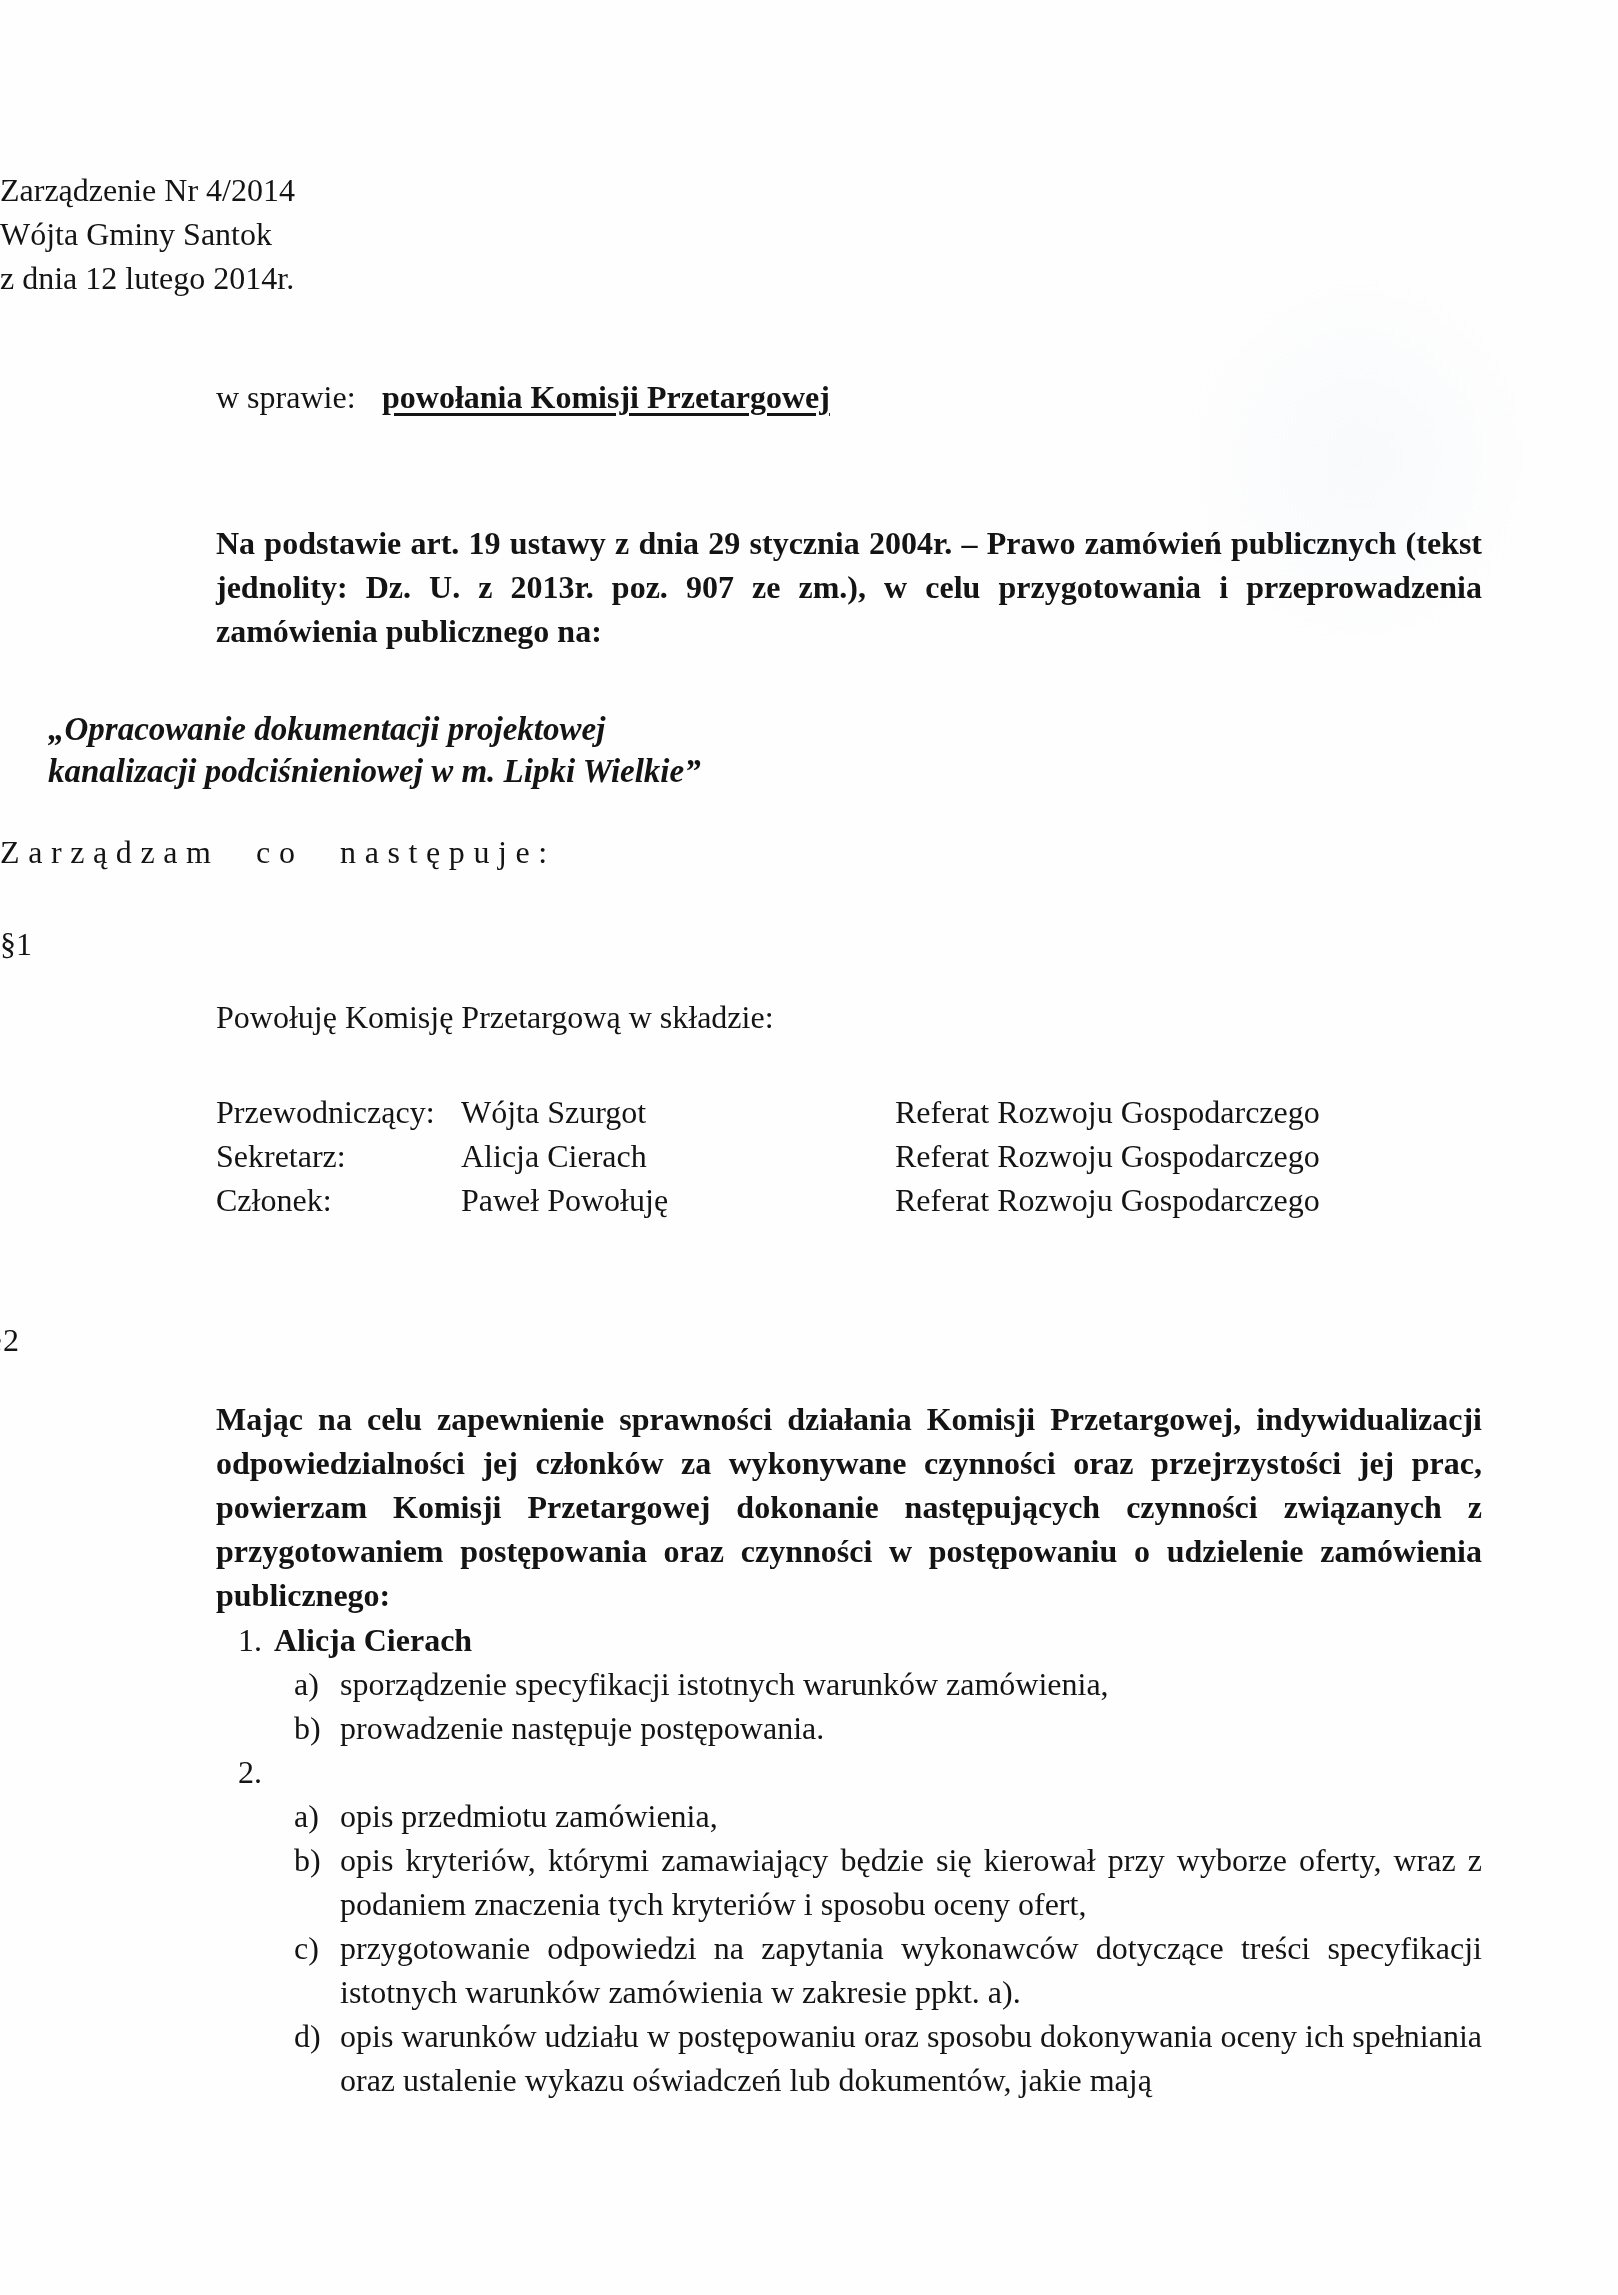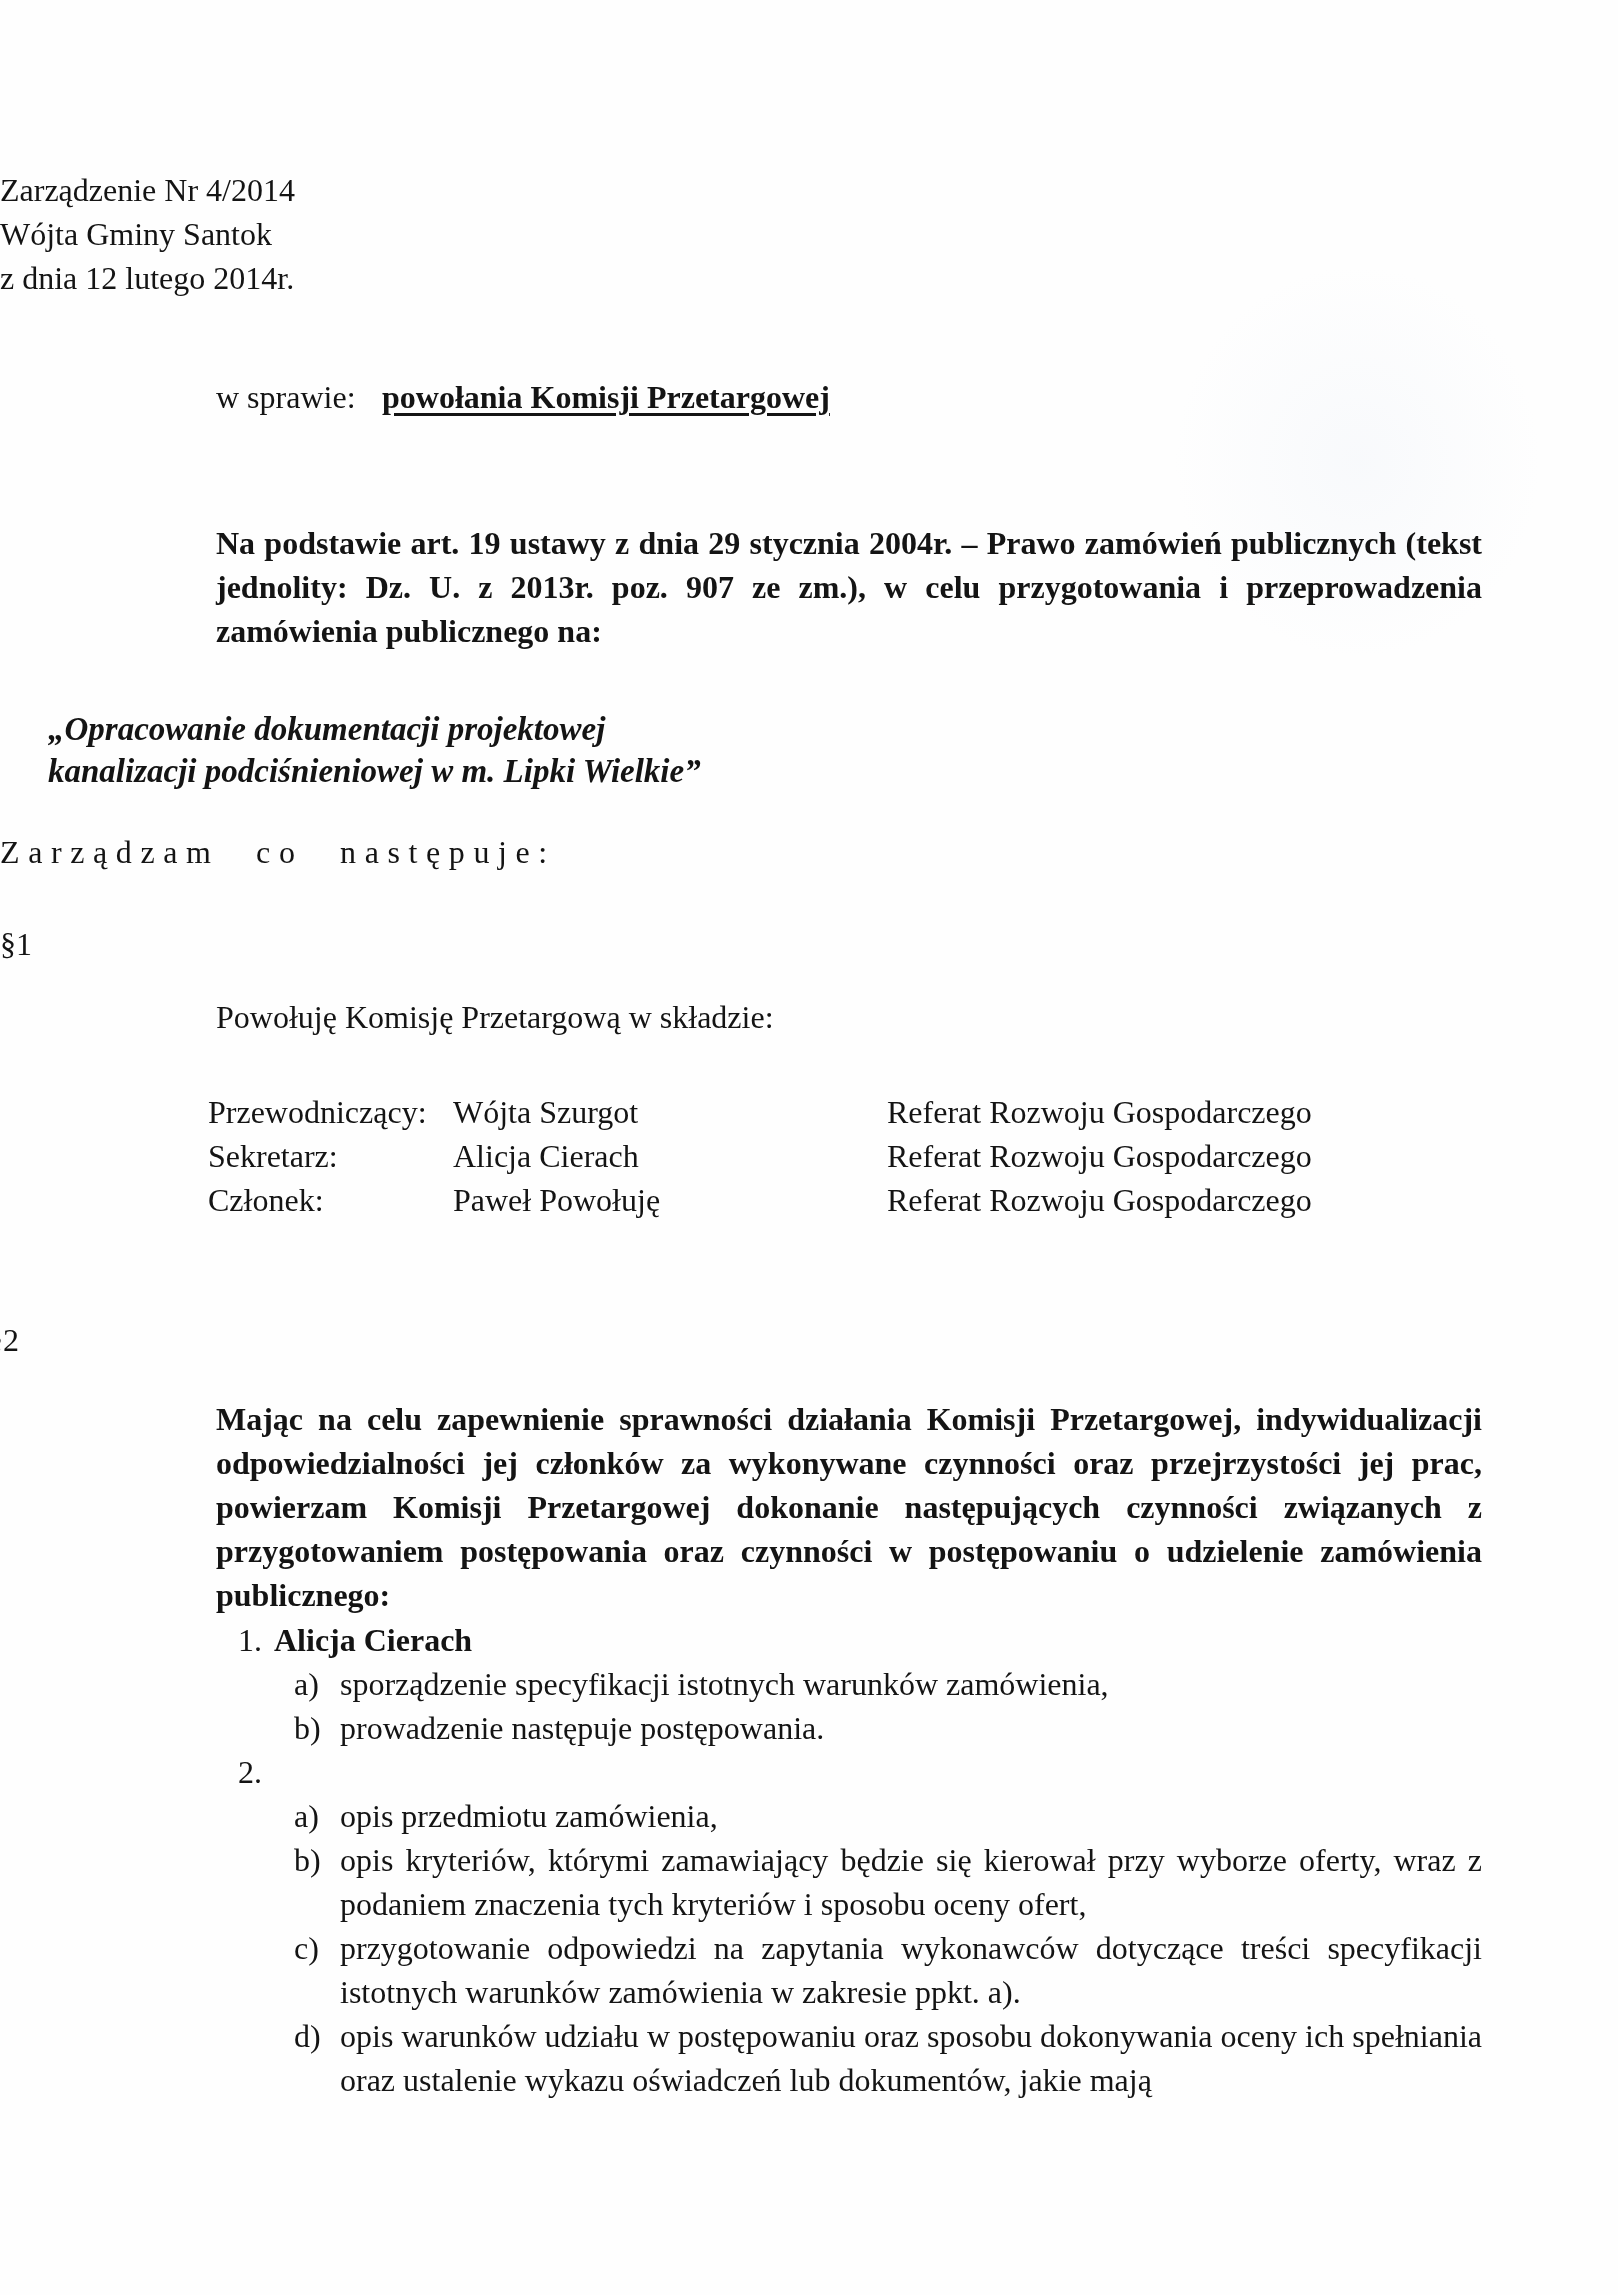--- a/index.html
+++ b/index.html
@@ -57,21 +57,21 @@
     line-height: 42px;
     margin-left: 48px;
   }
   .spaced {
     letter-spacing: 8.6px;
     word-spacing: 20px;
     font-size: 32px;
   }
   .committee {
     position: absolute;
-    left: 208px;
+    left: 216px;
     top: 1090px;
   }
   .committee-row {
     display: flex;
     height: 44px;
     white-space: nowrap;
   }
   .c-role { width: 245px; }
   .c-name { width: 434px; }
   .c-dept { width: 593px; }

